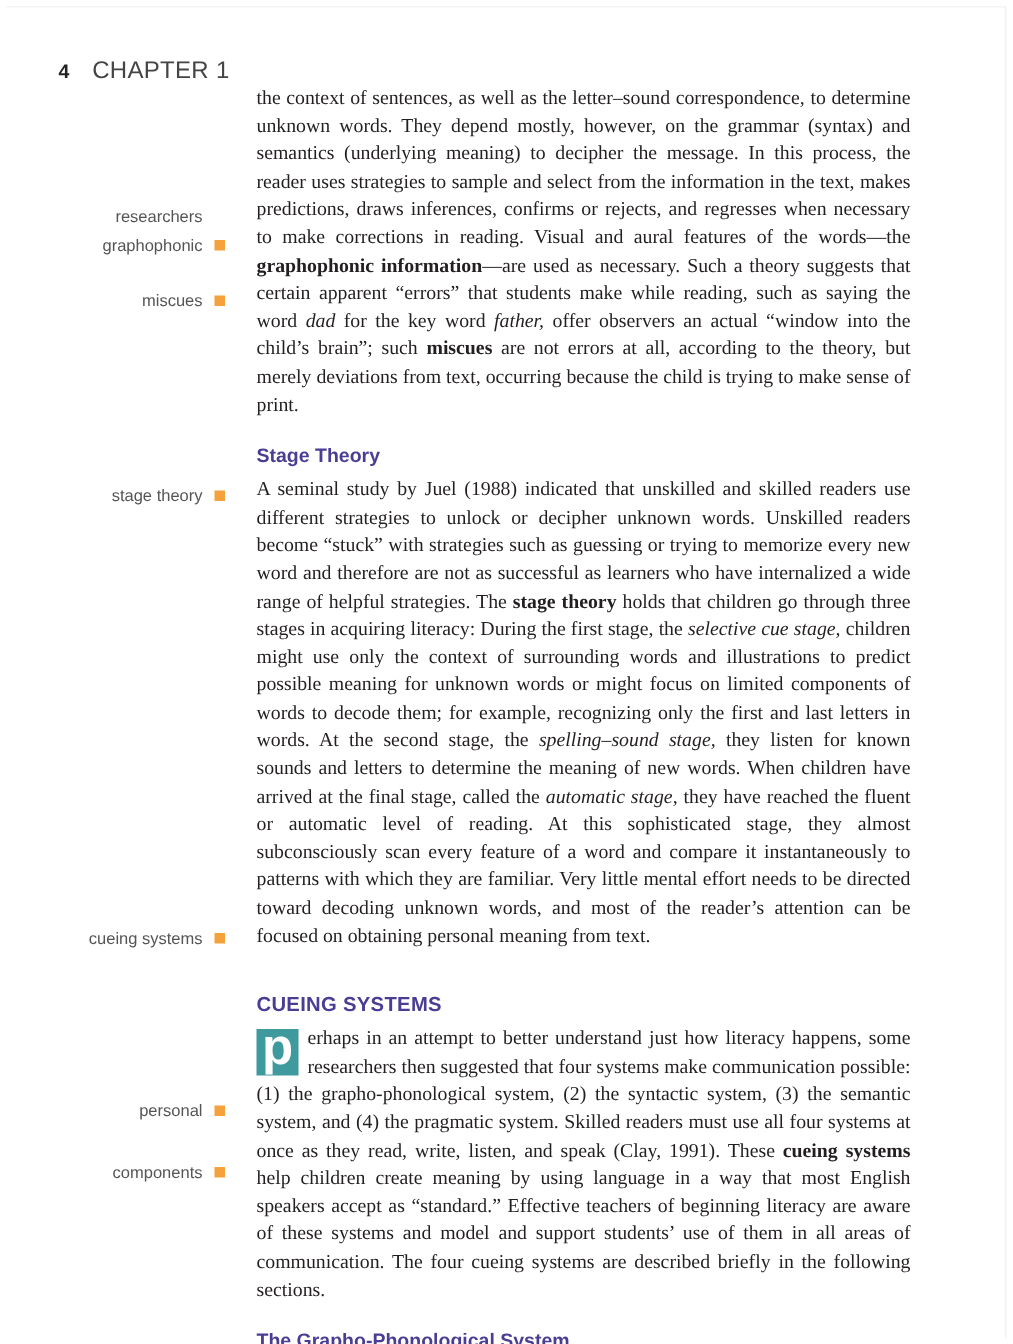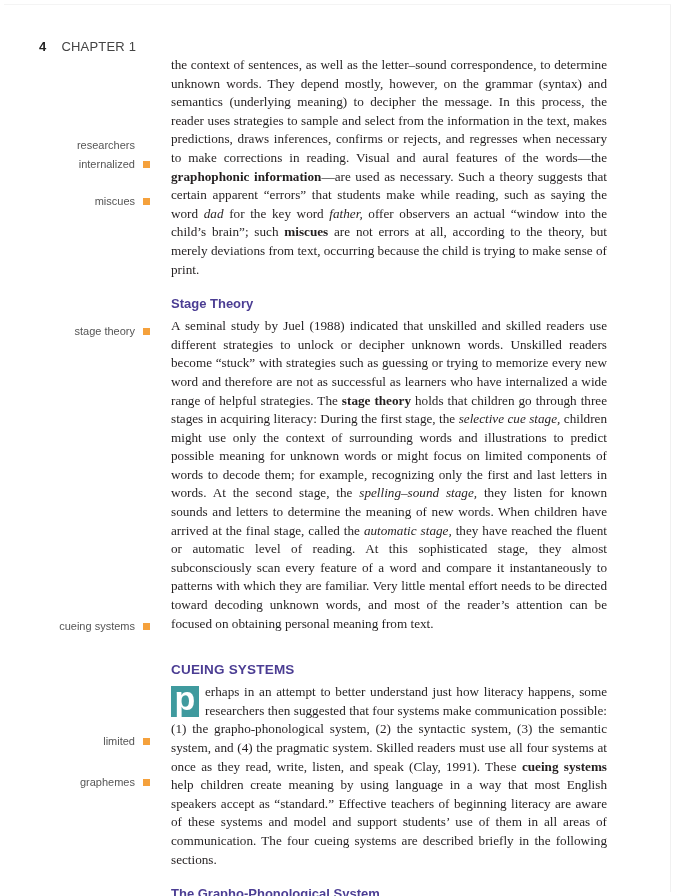--- a/index.html
+++ b/index.html
@@ -9,21 +9,21 @@
     }
     .page {
       position: absolute; left: 4px; top: 4px; right: 4px; bottom: 4px;
       border-top: 1px solid #f4f4f4; border-right: 1px solid #f1f1f1;
     }
     .running-head {
       position: absolute; top: 34px; left: 35px;
       font-family: "Liberation Sans", sans-serif; font-size: 11.5px; color: #333;
     }
     .running-head .num { font-weight: bold; font-size: 13px; color: #222; margin-right: 12px; }
-    .running-head .chap { font-size: 13px; letter-spacing: 0.2px; color: #444; }
+    .running-head .chap { font-size: 16px; letter-spacing: 0.2px; color: #444; }
 
     .content {
       position: absolute; left: 167px; top: 51px; width: 436px;
       font-size: 13.2px; line-height: 18.6px; text-align: justify;
     }
     .content p { margin: 0; }
     .content b { font-weight: bold; }
     .content i { }
 
     h3.subhead {
@@ -57,36 +57,36 @@
 
 <div class="page">
 
   <div class="running-head">
     <span class="num">4</span>
     <span class="chap">CHAPTER 1</span>
   </div>
 
   <div class="margin-note" style="top:131px;">
     <span>researchers</span><span class="sq-spacer"></span><br>
-    <span>internalized</span><span class="sq"></span>
+    <span>graphophonic</span><span class="sq"></span>
   </div>
   <div class="margin-note" style="top:187px;">
     <span>miscues</span><span class="sq"></span>
   </div>
   <div class="margin-note" style="top:317px;">
     <span>stage theory</span><span class="sq"></span>
   </div>
   <div class="margin-note" style="top:612px;">
     <span>cueing systems</span><span class="sq"></span>
   </div>
   <div class="margin-note" style="top:727px;">
-    <span>limited</span><span class="sq"></span>
+    <span>personal</span><span class="sq"></span>
   </div>
   <div class="margin-note" style="top:768px;">
-    <span>graphemes</span><span class="sq"></span>
+    <span>components</span><span class="sq"></span>
   </div>
 
   <div class="content">
     <p><span>the context of sentences, as well as the letter–sound correspondence, to determine unknown words. They depend mostly, however, on the grammar (syntax) and semantics (underlying meaning) to decipher the message. In this process, the reader uses strategies to sample and select from the information in the text, makes predictions, draws inferences, confirms or rejects, and regresses when necessary to make corrections in reading. Visual and aural features of the words—the </span><b>graphophonic information</b><span>—are used as necessary. Such a theory suggests that certain apparent “errors” that students make while reading, such as saying the word </span><i>dad</i><span> for the key word </span><i>father,</i><span> offer observers an actual “window into the child’s brain”; such </span><b>miscues</b><span> are not errors at all, according to the theory, but merely deviations from text, occurring because the child is trying to make sense of print.</span></p>
 
     <h3 class="subhead" style="margin-top:16px;margin-bottom:4px;">Stage Theory</h3>
     <p><span>A seminal study by Juel (1988) indicated that unskilled and skilled readers use different strategies to unlock or decipher unknown words. Unskilled readers become “stuck” with strategies such as guessing or trying to memorize every new word and therefore are not as successful as learners who have internalized a wide range of helpful strategies. The </span><b>stage theory</b><span> holds that children go through three stages in acquiring literacy: During the first stage, the </span><i>selective cue stage,</i><span> children might use only the context of surrounding words and illustrations to predict possible meaning for unknown words or might focus on limited components of words to decode them; for example, recognizing only the first and last letters in words. At the second stage, the </span><i>spelling–sound stage,</i><span> they listen for known sounds and letters to determine the meaning of new words. When children have arrived at the final stage, called the </span><i>automatic stage,</i><span> they have reached the fluent or automatic level of reading. At this sophisticated stage, they almost subconsciously scan every feature of a word and compare it instantaneously to patterns with which they are familiar. Very little mental effort needs to be directed toward decoding unknown words, and most of the reader’s attention can be focused on obtaining personal meaning from text.</span></p>
 
     <h2 class="section-head" style="margin-top:28px;margin-bottom:4px;">CUEING SYSTEMS</h2>
     <p><span class="dropcap">p</span><span>erhaps in an attempt to better understand just how literacy happens, some researchers then suggested that four systems make communication possible: (1) the grapho-phonological system, (2) the syntactic system, (3) the semantic system, and (4) the pragmatic system. Skilled readers must use all four systems at once as they read, write, listen, and speak (Clay, 1991). These </span><b>cueing systems</b><span> help children create meaning by using language in a way that most English speakers accept as “standard.” Effective teachers of beginning literacy are aware of these systems and model and support students’ use of them in all areas of communication. The four cueing systems are described briefly in the following sections.</span></p>

